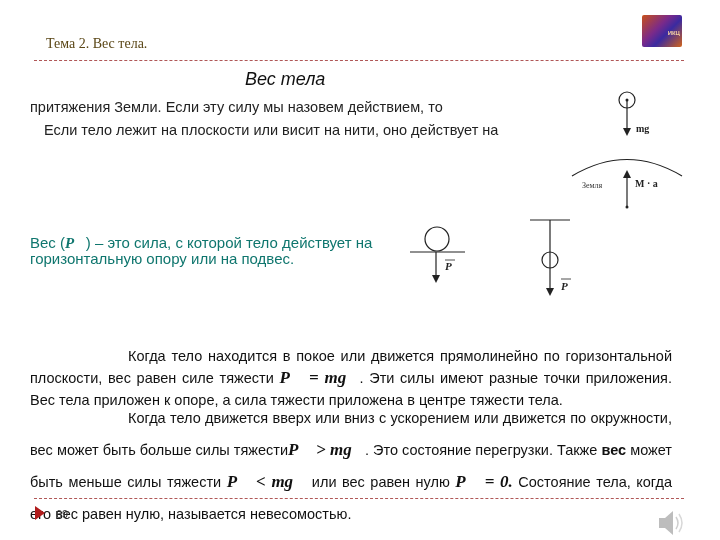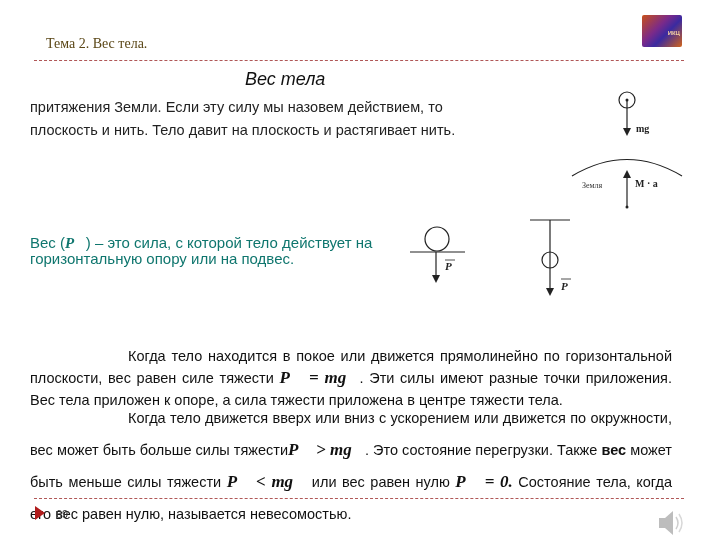--- a/index.html
+++ b/index.html
@@ -58,21 +58,21 @@
 <div class="abs dash" style="left:34px; top:60px; width:650px;"></div>
 
 <div class="abs logo">
   <span>ИКЦ</span>
 </div>
 
 <div class="abs subtitle">Вес тела</div>
 
 <div class="abs p1">
   <span class="line">притяжения Земли. Если эту силу мы назовем действием, то</span>
-  <span class="line">плоскость и нить. Тело давит на плоскость и растягивает нить.</span>
+  <span class="line" style="padding-left:14px;">Если тело лежит на плоскости или висит на нити, оно действует на</span>
 </div>
 
 <svg style="left:600px; top:88px;" width="100" height="130">
   <circle cx="27" cy="12" r="8" fill="none" stroke="#222" stroke-width="1.2"></circle>
   <circle cx="27" cy="12" r="1.5" fill="#222"></circle>
   <line x1="27" y1="12" x2="27" y2="45" stroke="#222" stroke-width="1.2"></line>
   <polygon points="23,40 31,40 27,48" fill="#222"></polygon>
   <text x="36" y="44" font-family="Liberation Serif, serif" font-size="10" font-weight="bold" fill="#222">mg</text>
   <path d="M -28 88 Q 27 55 82 88" fill="none" stroke="#222" stroke-width="1.2"></path>
   <line x1="27" y1="85" x2="27" y2="118" stroke="#222" stroke-width="1.2"></line>

